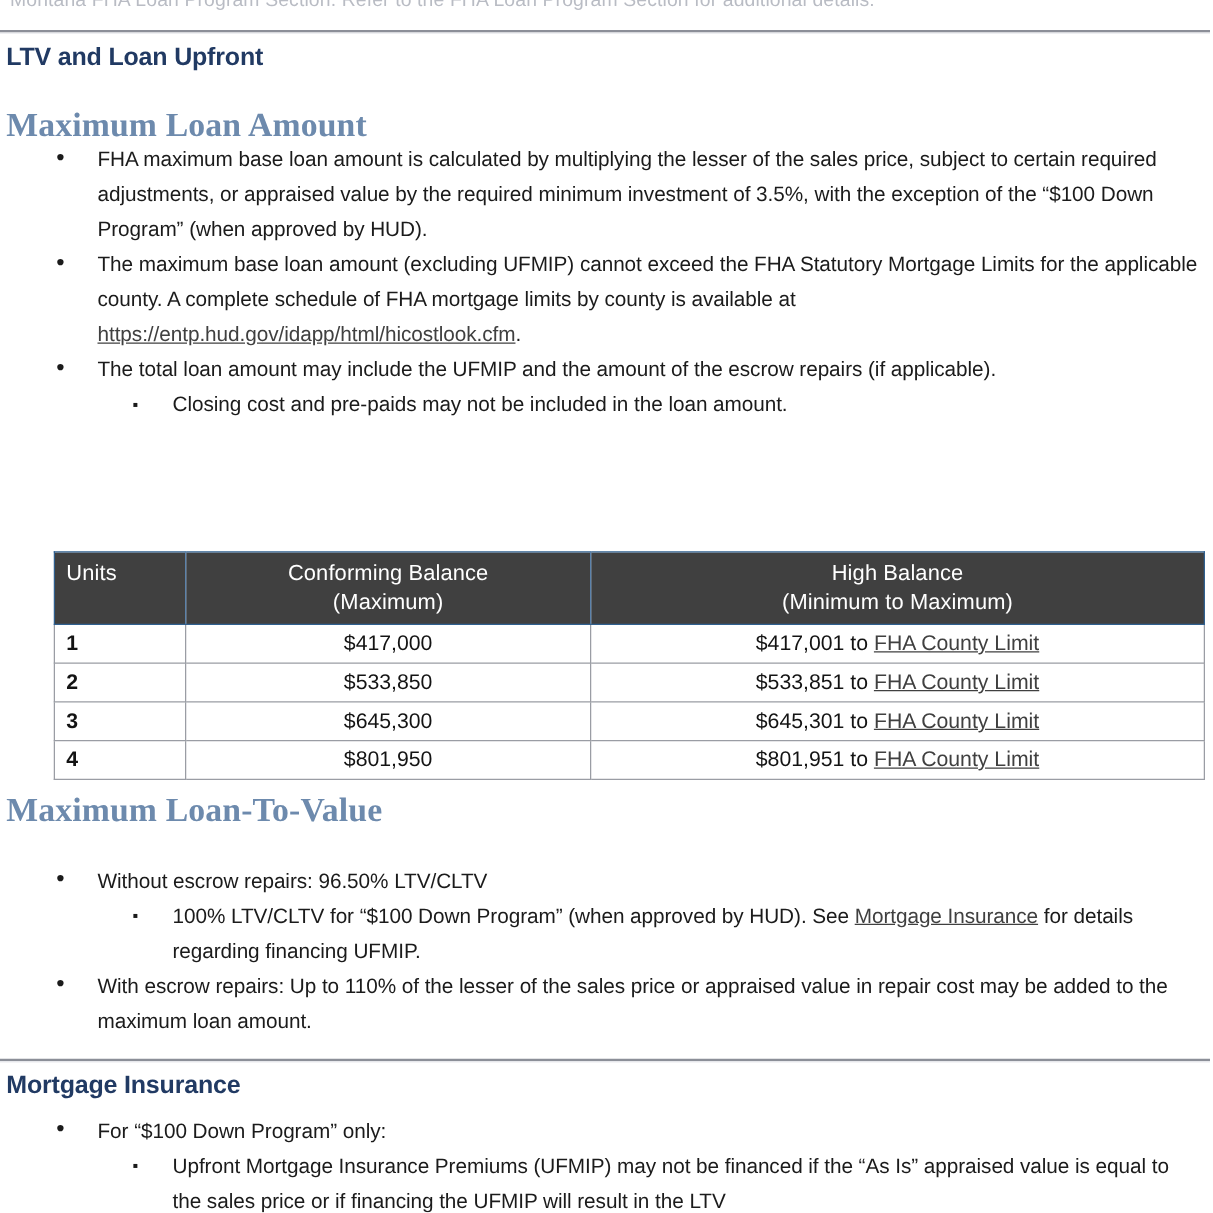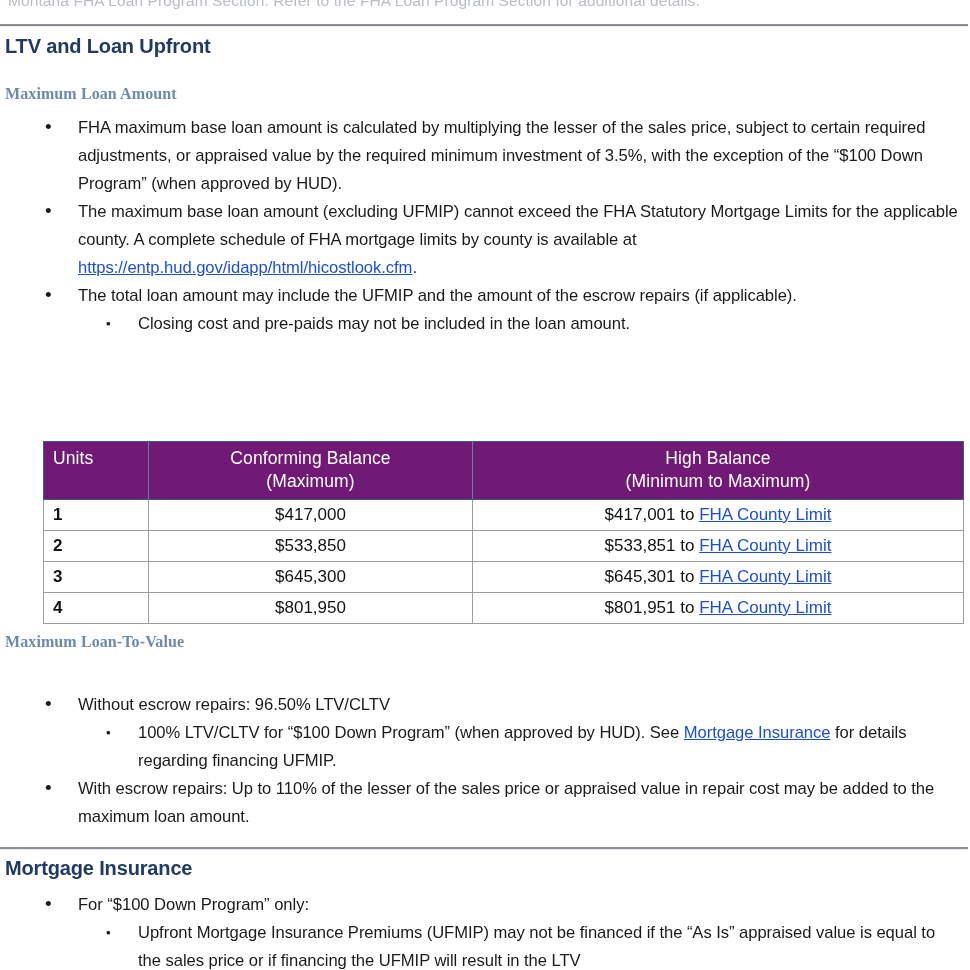--- a/index.html
+++ b/index.html
@@ -62,21 +62,21 @@
     white-space: nowrap;
   }
   .h-ltv { top: 35px; }
   .h-mi  { top: 857px; }
 
   .h-sub {
     position: absolute;
     left: 5px;
     font-family: "Liberation Serif", serif;
     font-weight: bold;
-    font-size: 16px;
+    font-size: 27px;
     color: #6d8aad;
     letter-spacing: 0.1px;
     white-space: nowrap;
   }
   .h-max-loan { top: 85px; }
   .h-max-ltv  { top: 633px; }
 
   
   .para {
     position: absolute;
@@ -120,36 +120,36 @@
   .b2-row::before {
     content: "\25AA";
     position: absolute;
     left: 6px;
     top: 0px;
     font-size: 13px;
     color: #1b1b1b;
   }
 
   a.link, .link {
-    color: #1d4ed8;
+    color: #404040;
     text-decoration: underline;
   }
 
   
   .limits-table {
     position: absolute;
     left: 43px;
     top: 441px;
     width: 920px;
     border-collapse: collapse;
     table-layout: fixed;
     font-size: 17px;
   }
   .limits-table th {
-    background: #701a75;
+    background: #404040;
     color: #ffffff;
     font-weight: normal;
     font-size: 17.5px;
     line-height: 23px;
     padding: 5px 4px 6px 4px;
     vertical-align: top;
     border: 1px solid #30608f;
     letter-spacing: 0.1px;
   }
   .limits-table th.th-units {

